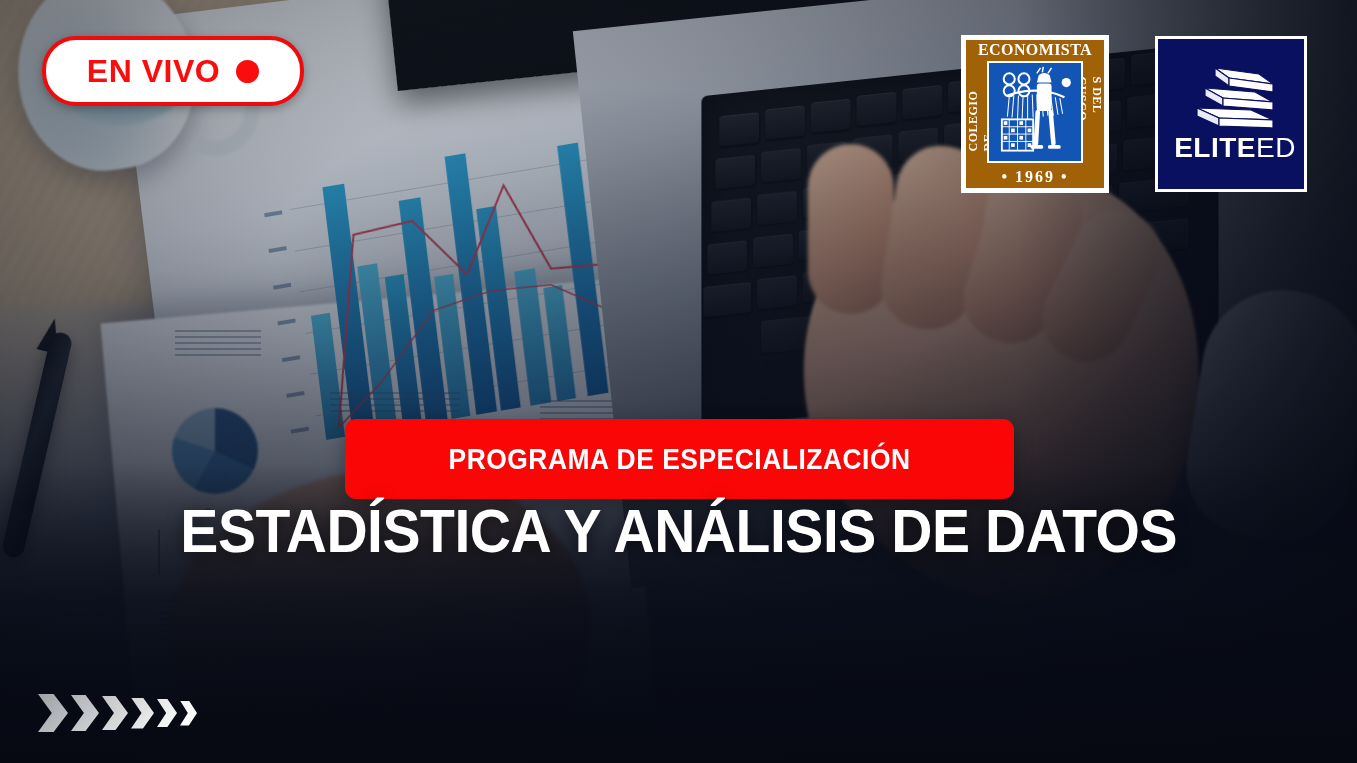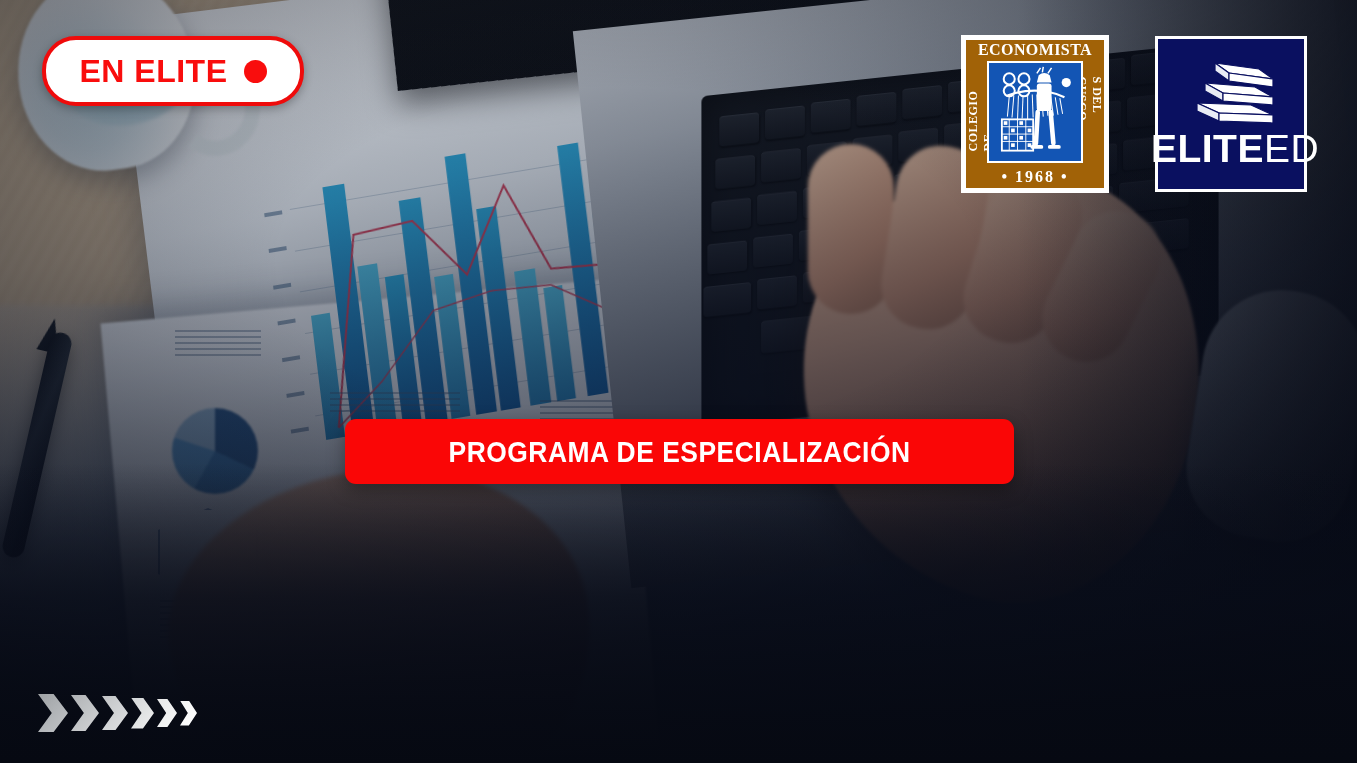--- a/index.html
+++ b/index.html
@@ -225,27 +225,27 @@
   .cec-inner-box{
     position:absolute;left:22px;top:22px;right:22px;bottom:26px;
     border:2px solid #fff;background:#1355b4;
   }
   .logo-elite{
     position:absolute;left:1155px;top:36px;width:152px;height:156px;
     background:#0a1060;border:3px solid #ffffff;box-sizing:border-box;
     display:flex;flex-direction:column;align-items:center;justify-content:center;gap:6px;
   }
   .elite-books{width:92px;height:62px;}
-  .elite-word{font-size:39px;line-height:1;letter-spacing:.5px;white-space:nowrap;margin-left:8px;}
+  .elite-word{font-size:28px;line-height:1;letter-spacing:.5px;white-space:nowrap;margin-left:8px;}
   .elite-word .b{color:#fff;font-weight:700;}
   .elite-word .l{color:#fff;font-weight:300;}
 
   
   .program-banner{
-    position:absolute;left:345px;top:419px;width:669px;height:65px;
+    position:absolute;left:345px;top:419px;width:669px;height:80px;
     background:#fa0606;border-radius:11px;
     display:flex;align-items:center;justify-content:center;
     box-shadow:0 6px 18px rgba(0,0,0,.35);
   }
   .program-text{
     color:#fff;font-size:30px;font-weight:700;letter-spacing:.6px;
     transform:scaleX(.88);white-space:nowrap;
   }
 
   
@@ -407,21 +407,21 @@
 
     <div class="grade-navy"></div>
     <div class="grade-right"></div>
     <div class="grade-vign"></div>
     <div class="grade-bottom"></div>
   </div>
 
   <div class="fg">
 
     <div class="live-badge">
-      <span class="live-text">EN ELITE</span>
+      <span class="live-text">EN VIVO</span>
       <span class="live-dot"></span>
     </div>
 
     <div class="logo-cec">
       <div class="logo-cec-in">
         <div class="cec-ring-top">ECONOMISTA</div>
         <div class="cec-ring-left">COLEGIO DE</div>
         <div class="cec-ring-right">S DEL CUSCO</div>
         <div class="cec-inner-box">
           <svg viewBox="0 0 100 96" width="100%" height="100%">
@@ -466,21 +466,21 @@
                 <rect x="33" y="74" width="4" height="4"></rect>
               <rect x="24" y="82" width="4" height="4"></rect>
                 <rect x="42" y="82" width="4" height="4"></rect>
             </g>
             <path d="M53 48 l-2 34 M67 48 l3 34" stroke="#fff" stroke-width="5" fill="none" stroke-linecap="round"></path>
             <path d="M47 86 h10 M66 86 h10" stroke="#fff" stroke-width="4" stroke-linecap="round"></path>
           </svg>
         </div>
         <div class="cec-ring-bottom">
           <span>•</span>
-          <span>1968</span>
+          <span>1969</span>
           <span>•</span>
         </div>
       </div>
     </div>
 
     <div class="logo-elite">
       <svg class="elite-books" viewBox="0 0 92 62">
         <path d="M30 2 L74 8 L88 18 L44 12 Z" fill="#fff" stroke="#0a1060" stroke-width="1.2"></path>
         <path d="M30 2 L30 10 L44 20 L44 12 Z" fill="#e9ecf5" stroke="#0a1060" stroke-width="1.2"></path>
         <path d="M44 12 L88 18 L88 26 L44 20 Z" fill="#fff" stroke="#0a1060" stroke-width="1.2"></path>
@@ -493,20 +493,23 @@
       </svg>
       <div class="elite-word">
         <span class="b">ELITE</span><span class="l">ED</span>
       </div>
     </div>
 
     <div class="program-banner">
       <span class="program-text">PROGRAMA DE ESPECIALIZACIÓN</span>
     </div>
 
+    <div class="headline">
+      <span>ESTADÍSTICA Y ANÁLISIS DE DATOS</span>
+    </div>
 
     <div class="chevrons">
       <div class="chev" style="width:30px;height:38px;background:linear-gradient(135deg,#9fa2a5,#c2c5c8)"></div>
       <div class="chev" style="width:28px;height:36px;background:linear-gradient(135deg,#b0b3b6,#d2d4d6)"></div>
       <div class="chev" style="width:26px;height:34px;background:linear-gradient(135deg,#c2c4c6,#e0e2e3)"></div>
       <div class="chev" style="width:23px;height:31px;background:linear-gradient(135deg,#d4d6d7,#eeefef)"></div>
       <div class="chev" style="width:20px;height:28px;background:linear-gradient(135deg,#e6e7e7,#f8f9f9)"></div>
       <div class="chev" style="width:17px;height:25px;background:linear-gradient(135deg,#f4f5f5,#ffffff)"></div>
     </div>
 

